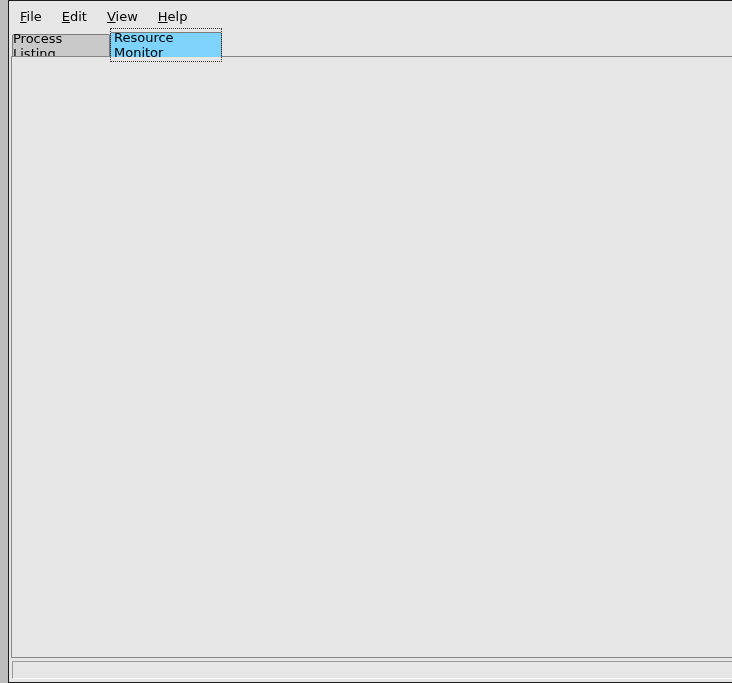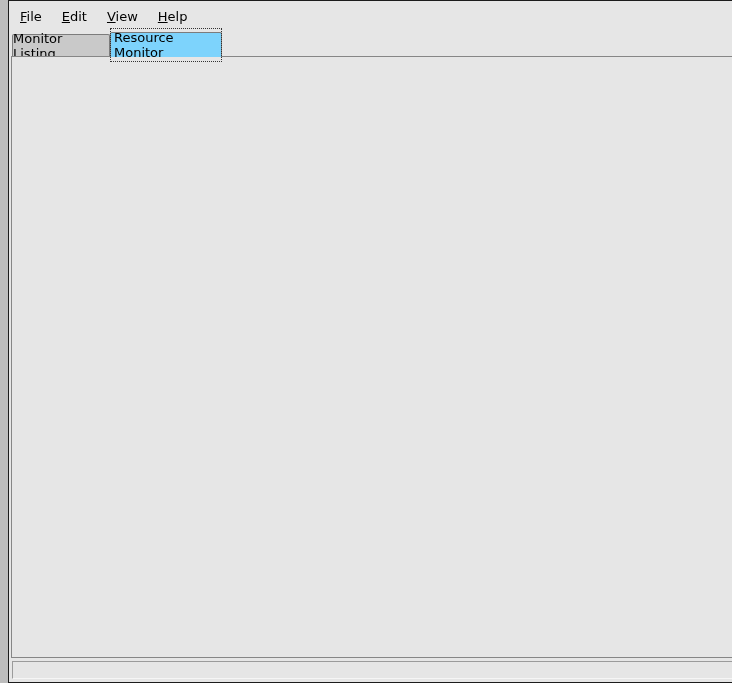--- a/index.html
+++ b/index.html
@@ -87,21 +87,21 @@
 <div class="window">
 
   <div class="menubar">
     <span class="menu-item"><span class="mn">F</span><span>ile</span></span>
     <span class="menu-item"><span class="mn">E</span><span>dit</span></span>
     <span class="menu-item"><span class="mn">V</span><span>iew</span></span>
     <span class="menu-item"><span class="mn">H</span><span>elp</span></span>
   </div>
 
   <div class="tab inactive">
-    <span>Monitor Listing</span>
+    <span>Process Listing</span>
   </div>
   <div class="tab active">
     <span class="focus">Resource Monitor</span>
   </div>
 
   <div class="page"></div>
 
   <div class="section-label" style="left:38px;top:69px;">CPU History</div>
   <div class="graph" id="cpu-graph">
     <svg id="cpu-svg" viewBox="0 0 686 131" preserveAspectRatio="none">

